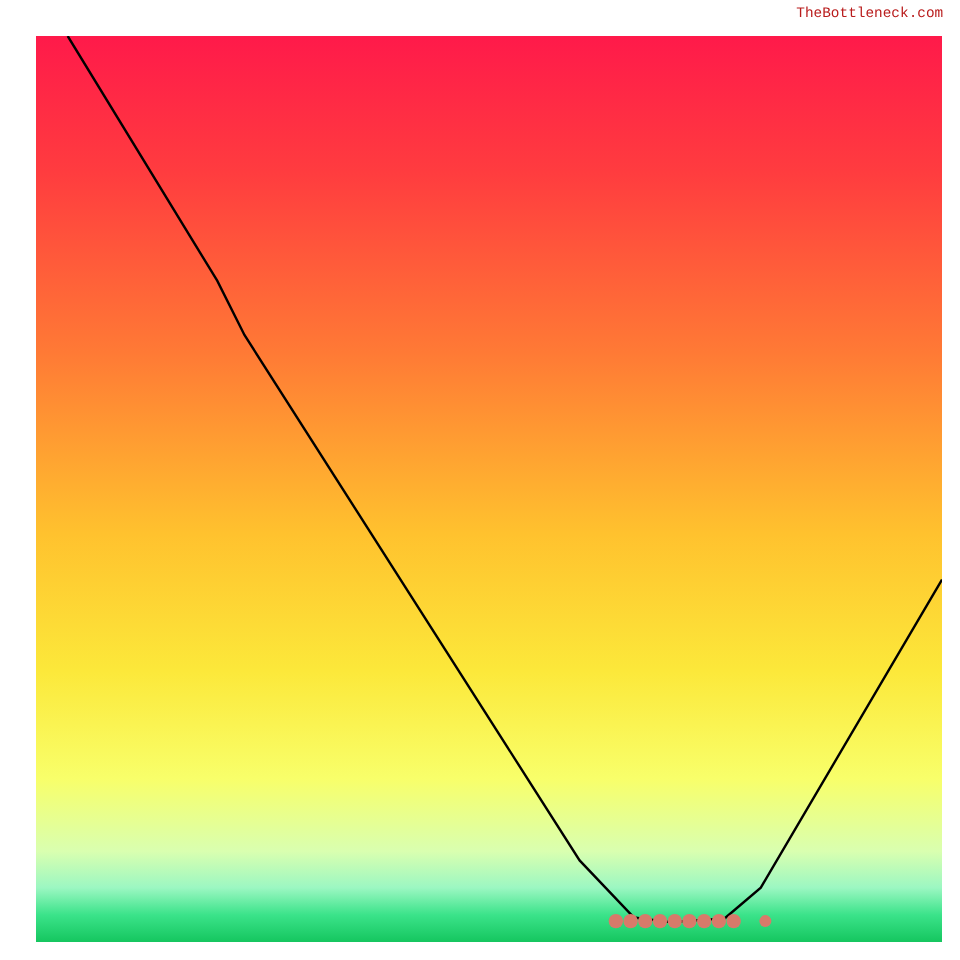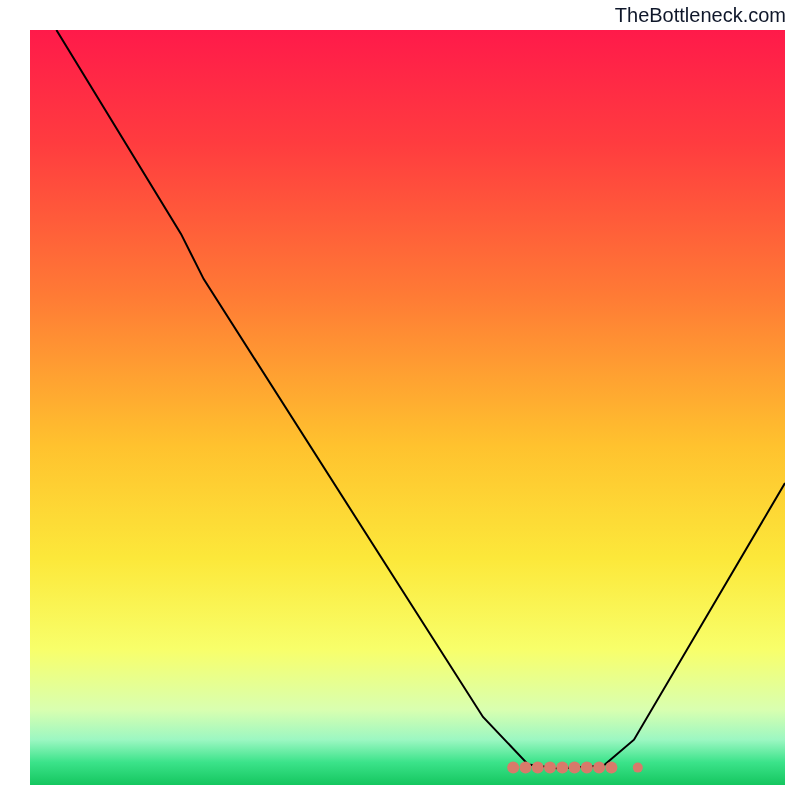--- a/index.html
+++ b/index.html
@@ -8,23 +8,24 @@
     width: 800px;
     height: 800px;
     background: #ffffff;
     font-family: Arial, sans-serif;
     position: relative;
   }
   .watermark {
     position: absolute;
     top: 4px;
     right: 14px;
-    font-size: 20px;
-    color: #0f172a;
+    font-size: 12px;
+    color: #b91c1c;
     font-weight: 500;
+    font-family: Liberation Mono, monospace;
   }
   .plot-area {
     position: absolute;
     left: 30px;
     top: 30px;
     width: 755px;
     height: 755px;
   }
   .plot-area svg {
     display: block;

